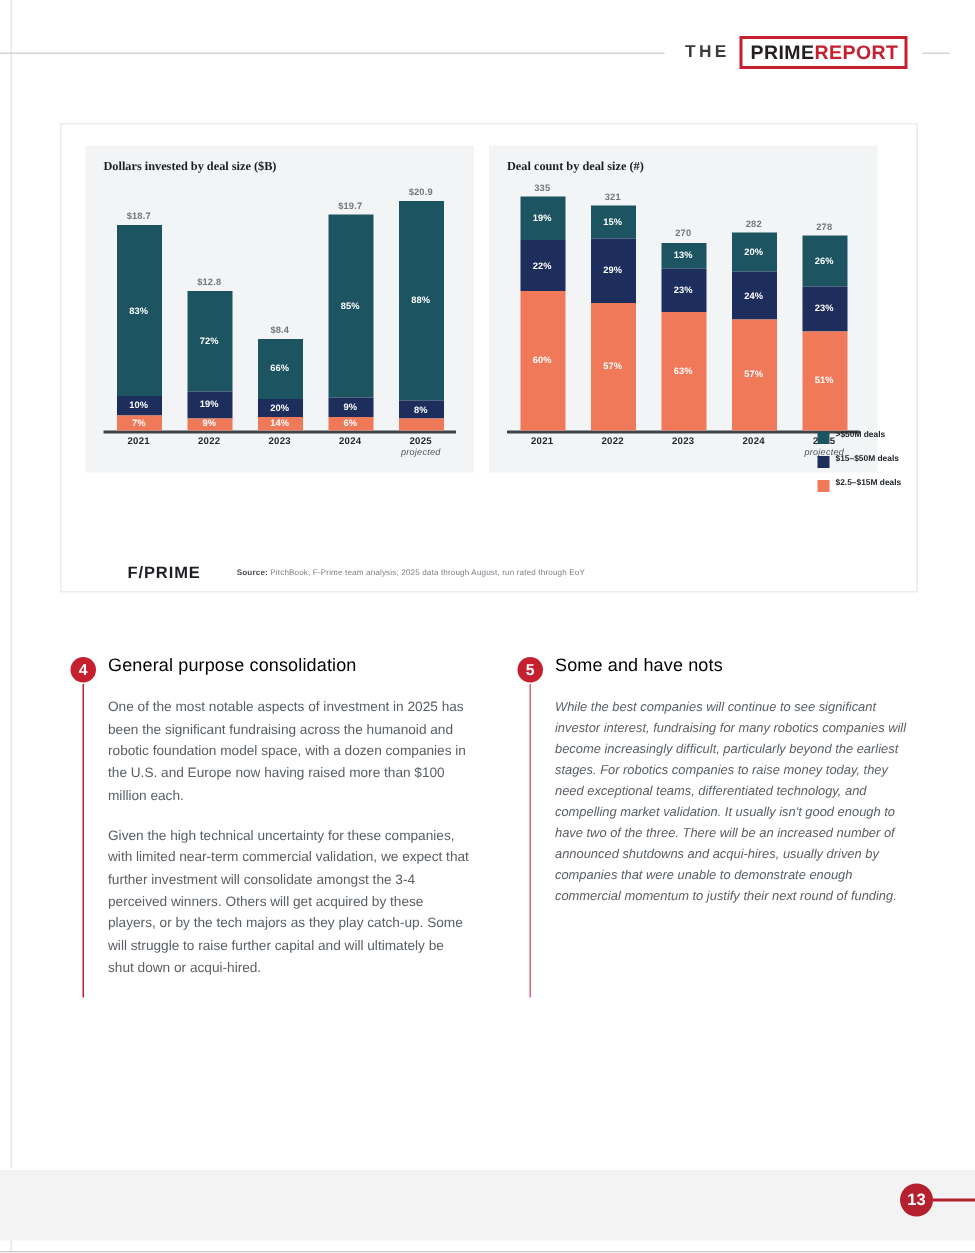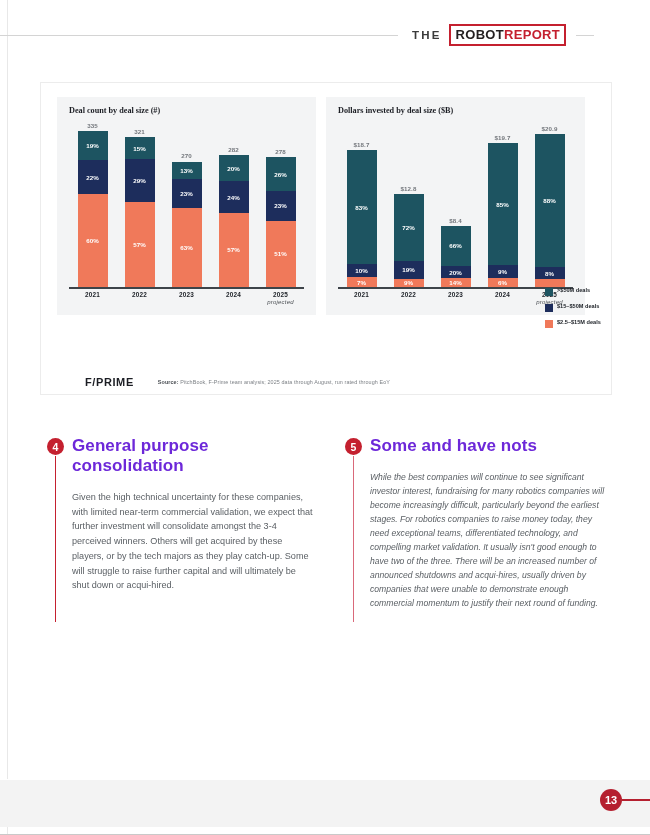--- a/index.html
+++ b/index.html
@@ -16,21 +16,21 @@
   }
   .left-rail {
     position: absolute; left: 0; top: 0; width: 8px; height: 835px;
     background: #ffffff; border-right: 1px solid #e8e8e8;
   }
 
   
   .masthead {
     position: absolute; left: 0; top: 22px; width: 650px; height: 26px;
     display: flex; align-items: center; justify-content: flex-end;
-    padding-right: 56px;
+    padding-right: 17px;
   }
   .mast-rule {
     flex: 1 1 auto; height: 1px; background: #d4d4d4; margin-right: 14px;
   }
   .mast-the {
     font-size: 11.5px; font-weight: 700; letter-spacing: 2.2px;
     color: #3b3b3b; margin-right: 7px;
   }
   .mast-box {
     border: 2px solid #c4202f; padding: 2px 4px 3px 5px;
@@ -147,21 +147,21 @@
     background: #c4202f; color: #ffffff;
     font-size: 10.5px; font-weight: 700;
     display: flex; align-items: center; justify-content: center;
   }
   .rail {
     position: absolute; left: 15px; top: 20px; bottom: 0;
     width: 1.4px; background: #c4202f;
   }
   .col.b .rail { background: #d9697a; }
   .col-head {
-    color: #6d28d9; font-size: 17px; font-weight: 700;
+    color: #000000; font-size: 12px; font-weight: 400;
     letter-spacing: .1px; margin: 0 0 14px 2px;
   }
   .col p {
     font-size: 9.1px; line-height: 1.62; color: #5a5f64;
     margin: 0 0 12px 2px;
   }
   .col.b p { font-size: 8.6px; line-height: 1.63; font-style: italic; }
 
   
   .footer-band {
@@ -188,27 +188,82 @@
 </head>
 <body>
 
 <div class="page">
 
   <div class="left-rail"></div>
 
   <div class="masthead">
     <div class="mast-rule"></div>
     <span class="mast-the">THE</span>
-    <span class="mast-box"><span class="mast-robot">ROBOT</span><span class="mast-report">REPORT</span></span>
+    <span class="mast-box"><span class="mast-robot">PRIME</span><span class="mast-report">REPORT</span></span>
     <div class="mast-rule-r"></div>
   </div>
 
   <div class="slide">
 
     <div class="panels">
+
+      <div class="panel">
+        <div class="panel-title">Dollars invested by deal size ($B)</div>
+        <div class="plot">
+          <div class="bars" id="bars0">
+              <div class="barwrap">
+                <div class="bar-top-label">$18.7</div>
+                <div class="bar" style="height: 136.591px;">
+                  <div class="seg s0" style="height: 83%; background: rgb(29, 84, 97);">83%</div>
+                  <div class="seg s1" style="height: 10%; background: rgb(29, 45, 92);">10%</div>
+                  <div class="seg s2" style="height: 7%; background: rgb(240, 121, 90);">7%</div>
+                </div>
+              </div>
+              <div class="barwrap">
+                <div class="bar-top-label">$12.8</div>
+                <div class="bar" style="height: 93.4957px;">
+                  <div class="seg s0" style="height: 72%; background: rgb(29, 84, 97);">72%</div>
+                  <div class="seg s1" style="height: 19%; background: rgb(29, 45, 92);">19%</div>
+                  <div class="seg s2" style="height: 9%; background: rgb(240, 121, 90);">9%</div>
+                </div>
+              </div>
+              <div class="barwrap">
+                <div class="bar-top-label">$8.4</div>
+                <div class="bar" style="height: 61.3565px;">
+                  <div class="seg s0" style="height: 66%; background: rgb(29, 84, 97);">66%</div>
+                  <div class="seg s1" style="height: 20%; background: rgb(29, 45, 92);">20%</div>
+                  <div class="seg s2" style="height: 14%; background: rgb(240, 121, 90);">14%</div>
+                </div>
+              </div>
+              <div class="barwrap">
+                <div class="bar-top-label">$19.7</div>
+                <div class="bar" style="height: 143.896px;">
+                  <div class="seg s0" style="height: 85%; background: rgb(29, 84, 97);">85%</div>
+                  <div class="seg s1" style="height: 9%; background: rgb(29, 45, 92);">9%</div>
+                  <div class="seg s2" style="height: 6%; background: rgb(240, 121, 90);">6%</div>
+                </div>
+              </div>
+              <div class="barwrap">
+                <div class="bar-top-label">$20.9</div>
+                <div class="bar" style="height: 152.661px;">
+                  <div class="seg s0" style="height: 88%; background: rgb(29, 84, 97);">88%</div>
+                  <div class="seg s1" style="height: 8%; background: rgb(29, 45, 92);">8%</div>
+                  <div class="seg s2" style="height: 5%; background: rgb(240, 121, 90);"></div>
+                </div>
+              </div>
+            </div>
+        </div>
+        <div class="xaxis" id="xaxis0">
+            <div class="xtick">2021</div>
+            <div class="xtick">2022</div>
+            <div class="xtick">2023</div>
+            <div class="xtick">2024</div>
+            <div class="xtick">2025<span class="sub">projected</span></div>
+          </div>
+      </div>
 
       <div class="panel">
         <div class="panel-title">Deal count by deal size (#)</div>
         <div class="plot">
           <div class="bars" id="bars1">
               <div class="barwrap">
                 <div class="bar-top-label">335</div>
                 <div class="bar" style="height: 156.333px;">
                   <div class="seg s0" style="height: 19%; background: rgb(29, 84, 97);">19%</div>
                   <div class="seg s1" style="height: 22%; background: rgb(29, 45, 92);">22%</div>
@@ -250,75 +305,20 @@
             </div>
         </div>
         <div class="xaxis" id="xaxis1">
             <div class="xtick">2021</div>
             <div class="xtick">2022</div>
             <div class="xtick">2023</div>
             <div class="xtick">2024</div>
             <div class="xtick">2025<span class="sub">projected</span></div>
           </div>
       </div>
-
-      <div class="panel">
-        <div class="panel-title">Dollars invested by deal size ($B)</div>
-        <div class="plot">
-          <div class="bars" id="bars0">
-              <div class="barwrap">
-                <div class="bar-top-label">$18.7</div>
-                <div class="bar" style="height: 136.591px;">
-                  <div class="seg s0" style="height: 83%; background: rgb(29, 84, 97);">83%</div>
-                  <div class="seg s1" style="height: 10%; background: rgb(29, 45, 92);">10%</div>
-                  <div class="seg s2" style="height: 7%; background: rgb(240, 121, 90);">7%</div>
-                </div>
-              </div>
-              <div class="barwrap">
-                <div class="bar-top-label">$12.8</div>
-                <div class="bar" style="height: 93.4957px;">
-                  <div class="seg s0" style="height: 72%; background: rgb(29, 84, 97);">72%</div>
-                  <div class="seg s1" style="height: 19%; background: rgb(29, 45, 92);">19%</div>
-                  <div class="seg s2" style="height: 9%; background: rgb(240, 121, 90);">9%</div>
-                </div>
-              </div>
-              <div class="barwrap">
-                <div class="bar-top-label">$8.4</div>
-                <div class="bar" style="height: 61.3565px;">
-                  <div class="seg s0" style="height: 66%; background: rgb(29, 84, 97);">66%</div>
-                  <div class="seg s1" style="height: 20%; background: rgb(29, 45, 92);">20%</div>
-                  <div class="seg s2" style="height: 14%; background: rgb(240, 121, 90);">14%</div>
-                </div>
-              </div>
-              <div class="barwrap">
-                <div class="bar-top-label">$19.7</div>
-                <div class="bar" style="height: 143.896px;">
-                  <div class="seg s0" style="height: 85%; background: rgb(29, 84, 97);">85%</div>
-                  <div class="seg s1" style="height: 9%; background: rgb(29, 45, 92);">9%</div>
-                  <div class="seg s2" style="height: 6%; background: rgb(240, 121, 90);">6%</div>
-                </div>
-              </div>
-              <div class="barwrap">
-                <div class="bar-top-label">$20.9</div>
-                <div class="bar" style="height: 152.661px;">
-                  <div class="seg s0" style="height: 88%; background: rgb(29, 84, 97);">88%</div>
-                  <div class="seg s1" style="height: 8%; background: rgb(29, 45, 92);">8%</div>
-                  <div class="seg s2" style="height: 5%; background: rgb(240, 121, 90);"></div>
-                </div>
-              </div>
-            </div>
-        </div>
-        <div class="xaxis" id="xaxis0">
-            <div class="xtick">2021</div>
-            <div class="xtick">2022</div>
-            <div class="xtick">2023</div>
-            <div class="xtick">2024</div>
-            <div class="xtick">2025<span class="sub">projected</span></div>
-          </div>
-      </div>
     </div>
 
     <div class="legend" id="legend">
         <div class="leg-row">
           <span class="leg-sw s0" style="background: rgb(29, 84, 97);"></span>
           <span class="leg-tx">&gt;$50M deals</span>
         </div>
         <div class="leg-row">
           <span class="leg-sw s1" style="background: rgb(29, 45, 92);"></span>
           <span class="leg-tx">$15–$50M deals</span>
@@ -333,20 +333,21 @@
       <span class="fprime">F/PRIME</span>
       <span class="source"><b>Source:</b> <span>PitchBook, F-Prime team analysis; 2025 data through August, run rated through EoY</span></span>
     </div>
   </div>
 
   <div class="cols">
     <div class="col a">
       <div class="numbadge">4</div>
       <div class="rail"></div>
       <h2 class="col-head">General purpose consolidation</h2>
+      <p>One of the most notable aspects of investment in 2025 has been the significant fundraising across the humanoid and robotic foundation model space, with a dozen companies in the U.S. and Europe now having raised more than $100 million each.</p>
       <p>Given the high technical uncertainty for these companies, with limited near-term commercial validation, we expect that further investment will consolidate amongst the 3-4 perceived winners. Others will get acquired by these players, or by the tech majors as they play catch-up. Some will struggle to raise further capital and will ultimately be shut down or acqui-hired.</p>
     </div>
 
     <div class="col b">
       <div class="numbadge">5</div>
       <div class="rail"></div>
       <h2 class="col-head">Some and have nots</h2>
       <p>While the best companies will continue to see significant investor interest, fundraising for many robotics companies will become increasingly difficult, particularly beyond the earliest stages. For robotics companies to raise money today, they need exceptional teams, differentiated technology, and compelling market validation. It usually isn't good enough to have two of the three. There will be an increased number of announced shutdowns and acqui-hires, usually driven by companies that were unable to demonstrate enough commercial momentum to justify their next round of funding.</p>
     </div>
   </div>

